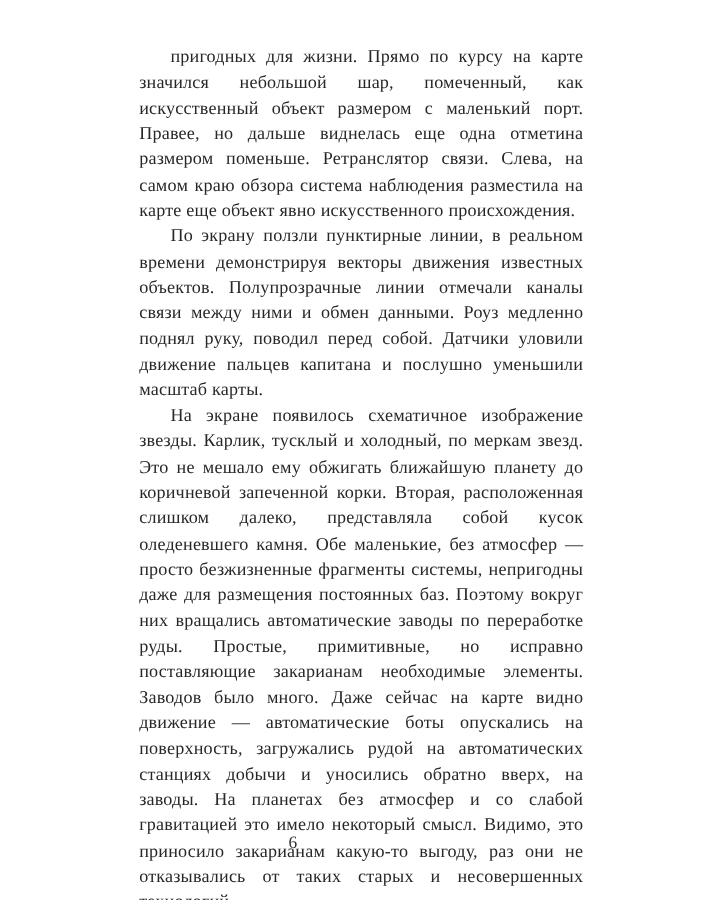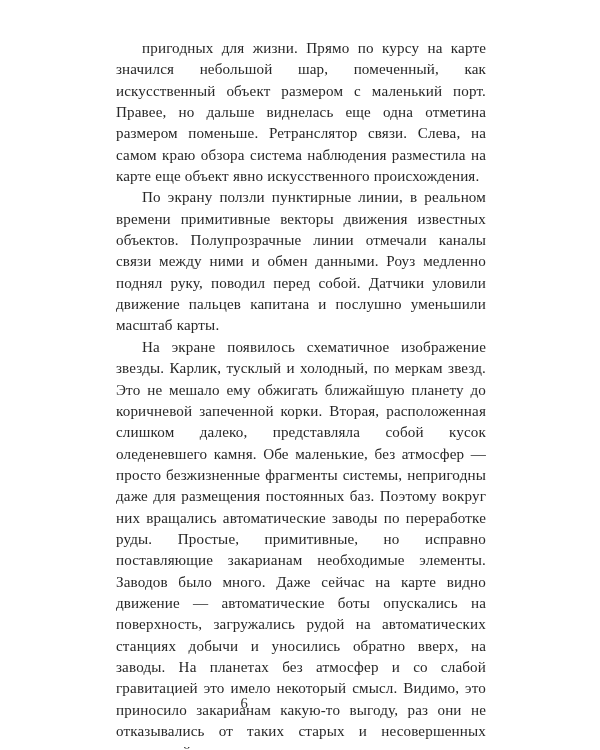--- a/index.html
+++ b/index.html
@@ -57,20 +57,20 @@
     font-family: "Liberation Serif", "DejaVu Serif", serif;
   }
 </style>
 </head>
 <body>
 
 <div class="page">
 
   <div class="text-block">
     <p class="para">пригодных для жизни. Прямо по курсу на карте значился небольшой шар, помеченный, как искусственный объект размером с маленький порт. Правее, но дальше виднелась еще одна отметина размером поменьше. Ретранслятор связи. Слева, на самом краю обзора система наблюдения разместила на карте еще объект явно искусственного происхождения.</p>
-    <p class="para">По экрану ползли пунктирные линии, в реальном времени примитивные векторы движения известных объектов. Полупрозрачные линии отмечали каналы связи между ними и обмен данными. Роуз медленно поднял руку, поводил перед собой. Датчики уловили движение пальцев капитана и послушно уменьшили масштаб карты.</p>
+    <p class="para">По экрану ползли пунктирные линии, в реальном времени демонстрируя векторы движения известных объектов. Полупрозрачные линии отмечали каналы связи между ними и обмен данными. Роуз медленно поднял руку, поводил перед собой. Датчики уловили движение пальцев капитана и послушно уменьшили масштаб карты.</p>
     <p class="para">На экране появилось схематичное изображение звезды. Карлик, тусклый и холодный, по меркам звезд. Это не мешало ему обжигать ближайшую планету до коричневой запеченной корки. Вторая, расположенная слишком далеко, представляла собой кусок оледеневшего камня. Обе маленькие, без атмосфер — просто безжизненные фрагменты системы, непригодны даже для размещения постоянных баз. Поэтому вокруг них вращались автоматические заводы по переработке руды. Простые, примитивные, но исправно поставляющие закарианам необходимые элементы. Заводов было много. Даже сейчас на карте видно движение — автоматические боты опускались на поверхность, загружались рудой на автоматических станциях добычи и уносились обратно вверх, на заводы. На планетах без атмосфер и со слабой гравитацией это имело некоторый смысл. Видимо, это приносило закарианам какую-то выгоду, раз они не отказывались от таких старых и несовершенных технологий.</p>
 
   </div>
 
   <div class="page-number">6</div>
 
 </div>
 
 </body></html>

